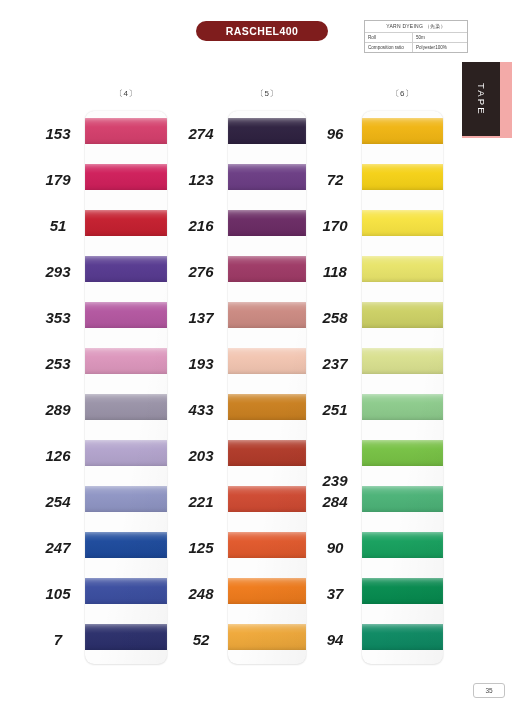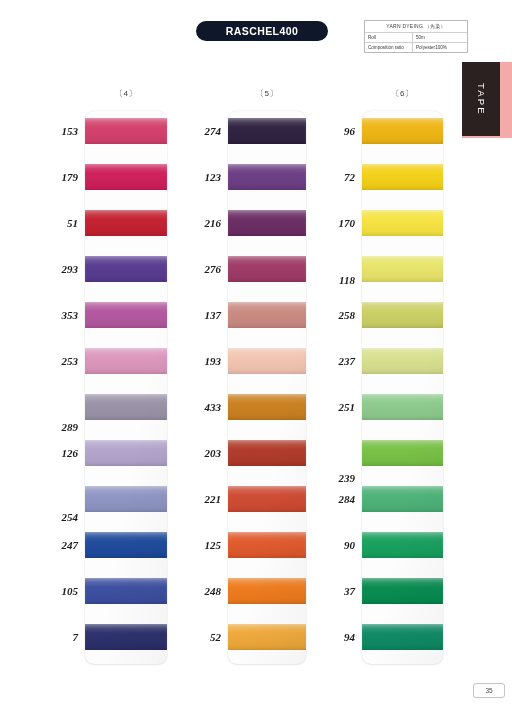--- a/index.html
+++ b/index.html
@@ -16,21 +16,21 @@
   }
 
   
   #page-title-pill {
     position: absolute;
     left: 196px;
     top: 21px;
     width: 132px;
     height: 20px;
     border-radius: 10px;
-    background: #0f172a;
+    background: #7f1d1d;
     color: #ffffff;
     font-size: 10.5px;
     font-weight: bold;
     letter-spacing: 0.4px;
     display: flex;
     align-items: center;
     justify-content: center;
   }
 
   
@@ -145,26 +145,26 @@
                 inset 0 -3px 5px -3px rgba(0,0,0,0.18);
   }
   .ribbon::before {
     content: "";
     position: absolute;
     inset: 0;
     background: linear-gradient(180deg, rgba(255,255,255,0.22) 0%, rgba(255,255,255,0.02) 35%, rgba(0,0,0,0.05) 100%);
   }
   .code {
     position: absolute;
-    font-family: Liberation Serif, serif;
+    font-family: Liberation Sans, sans-serif;
     font-style: italic;
     font-weight: bold;
-    font-size: 11px;
+    font-size: 15px;
     color: #1c1c1c;
-    text-align: right;
+    text-align: center;
     width: 40px;
   }
 
   
   #page-number {
     position: absolute;
     left: 473px;
     top: 683px;
     width: 30px;
     height: 13px;
@@ -204,23 +204,23 @@
   </div>
 </div>
 
 <div id="columns-root">
     <div class="code" style="left: 38px; top: 125px;">153</div>
     <div class="code" style="left: 38px; top: 171px;">179</div>
     <div class="code" style="left: 38px; top: 217px;">51</div>
     <div class="code" style="left: 38px; top: 263px;">293</div>
     <div class="code" style="left: 38px; top: 309px;">353</div>
     <div class="code" style="left: 38px; top: 355px;">253</div>
-    <div class="code" style="left: 38px; top: 401px; margin-top: 20px;">289</div>
+    <div class="code" style="left: 38px; top: 401px;">289</div>
     <div class="code" style="left: 38px; top: 447px;">126</div>
-    <div class="code" style="left: 38px; top: 511px;">254</div>
+    <div class="code" style="left: 38px; top: 493px;">254</div>
     <div class="code" style="left: 38px; top: 539px;">247</div>
     <div class="code" style="left: 38px; top: 585px;">105</div>
     <div class="code" style="left: 38px; top: 631px;">7</div>
     <div class="column" style="left: 85px; width: 82px;">
       <div class="column-header">〔4〕</div>
       <div class="card" style="height: 553px;">
         <div class="swatch-slot" style="height: 46px;">
           <div class="ribbon" title="153" style="height: 26px; top: 7px; background: rgb(212, 63, 108);"></div>
         </div>
         <div class="swatch-slot" style="height: 46px;">
@@ -307,21 +307,21 @@
           <div class="ribbon" title="248" style="height: 26px; top: 7px; background: rgb(239, 123, 28);"></div>
         </div>
         <div class="swatch-slot" style="height: 46px;">
           <div class="ribbon" title="59" style="height: 26px; top: 7px; background: rgb(240, 169, 58);"></div>
         </div>
       </div>
     </div>
     <div class="code" style="left: 315px; top: 125px;">96</div>
     <div class="code" style="left: 315px; top: 171px;">72</div>
     <div class="code" style="left: 315px; top: 217px;">170</div>
-    <div class="code" style="left: 315px; top: 263px; margin-top: 11px;">118</div>
+    <div class="code" style="left: 315px; top: 263px;">118</div>
     <div class="code" style="left: 315px; top: 309px;">258</div>
     <div class="code" style="left: 315px; top: 355px;">237</div>
     <div class="code" style="left: 315px; top: 401px;">251</div>
     <div class="code" style="left: 315px; top: 472px;">239</div>
     <div class="code" style="left: 315px; top: 493px;">284</div>
     <div class="code" style="left: 315px; top: 539px;">90</div>
     <div class="code" style="left: 315px; top: 585px;">37</div>
     <div class="code" style="left: 315px; top: 631px;">94</div>
     <div class="column" style="left: 362px; width: 81px;">
       <div class="column-header">〔6〕</div>

